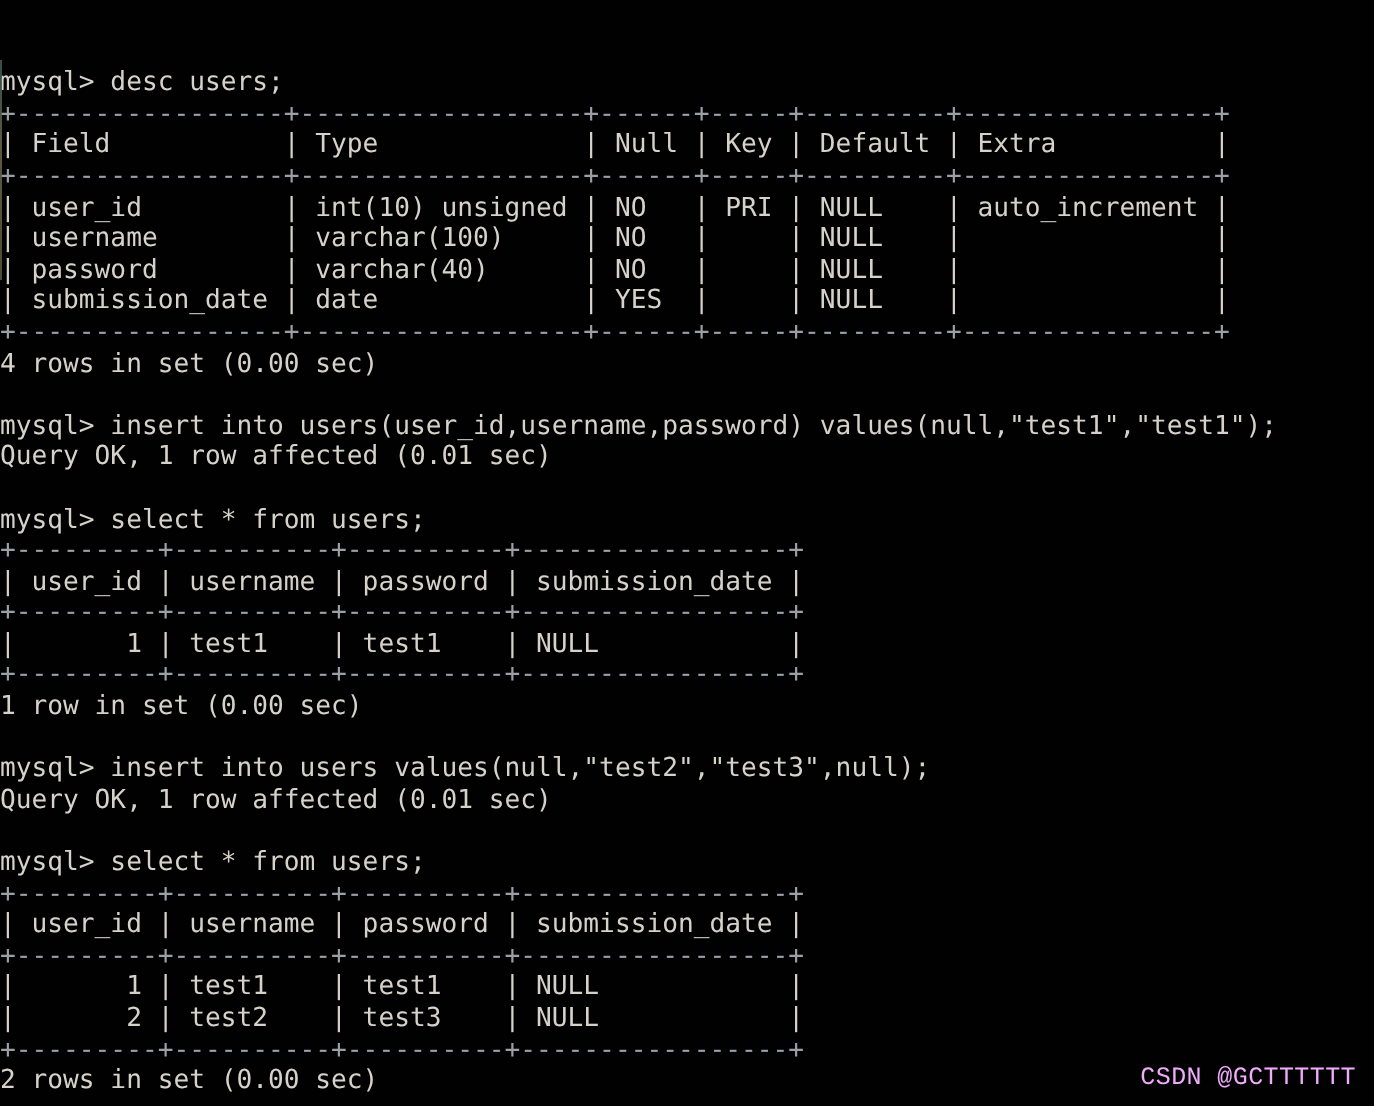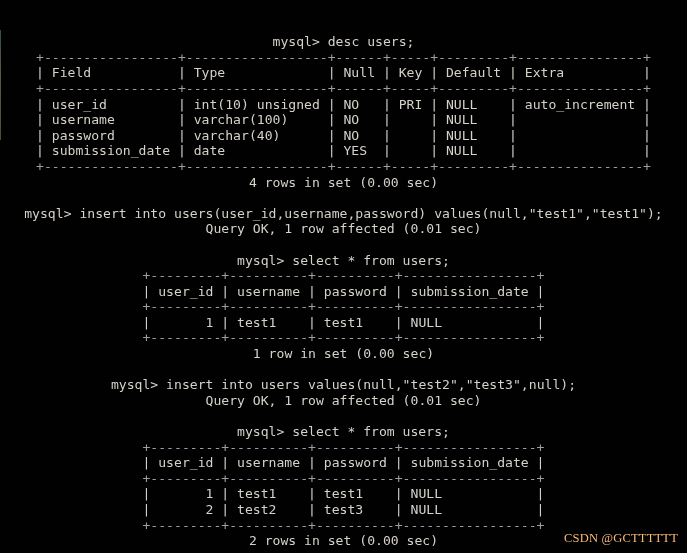--- a/index.html
+++ b/index.html
@@ -31,21 +31,20 @@
     padding-top: 3px;
     padding-left: 0px;
     box-sizing: border-box;
     overflow: hidden;
   }
 
   #terminal .line {
     white-space: pre;
     height: 15.6px;
     display: block;
-    text-align: center;
   }
 
   
   #terminal .rule {
     color: #9aa0a6;
   }
 
   
   #left-edge-artifact {
     position: absolute;
@@ -54,22 +53,22 @@
     width: 1px;
     height: 110px;
     background: linear-gradient(to bottom, #3c5a5a 0%, #6b6a4a 40%, #5a5a3a 100%);
     opacity: 0.85;
   }
 
   #watermark {
     position: absolute;
     right: 9px;
     bottom: 7px;
-    color: #fdba74;
-    font-family: Liberation Serif, serif;
+    color: #f0abfc;
+    font-family: Liberation Mono, monospace;
     font-size: 12.5px;
     letter-spacing: 0.2px;
     white-space: pre;
   }
 </style>
 </head>
 <body>
 
 <div id="terminal">
   <div id="terminal-output"><div class="line">mysql&gt; desc users;</div><div class="line rule">+-----------------+------------------+------+-----+---------+----------------+</div><div class="line">| Field           | Type             | Null | Key | Default | Extra          |</div><div class="line rule">+-----------------+------------------+------+-----+---------+----------------+</div><div class="line">| user_id         | int(10) unsigned | NO   | PRI | NULL    | auto_increment |</div><div class="line">| username        | varchar(100)     | NO   |     | NULL    |                |</div><div class="line">| password        | varchar(40)      | NO   |     | NULL    |                |</div><div class="line">| submission_date | date             | YES  |     | NULL    |                |</div><div class="line rule">+-----------------+------------------+------+-----+---------+----------------+</div><div class="line">4 rows in set (0.00 sec)</div><div class="line">&nbsp;</div><div class="line">mysql&gt; insert into users(user_id,username,password) values(null,"test1","test1");</div><div class="line">Query OK, 1 row affected (0.01 sec)</div><div class="line">&nbsp;</div><div class="line">mysql&gt; select * from users;</div><div class="line rule">+---------+----------+----------+-----------------+</div><div class="line">| user_id | username | password | submission_date |</div><div class="line rule">+---------+----------+----------+-----------------+</div><div class="line">|       1 | test1    | test1    | NULL            |</div><div class="line rule">+---------+----------+----------+-----------------+</div><div class="line">1 row in set (0.00 sec)</div><div class="line">&nbsp;</div><div class="line">mysql&gt; insert into users values(null,"test2","test3",null);</div><div class="line">Query OK, 1 row affected (0.01 sec)</div><div class="line">&nbsp;</div><div class="line">mysql&gt; select * from users;</div><div class="line rule">+---------+----------+----------+-----------------+</div><div class="line">| user_id | username | password | submission_date |</div><div class="line rule">+---------+----------+----------+-----------------+</div><div class="line">|       1 | test1    | test1    | NULL            |</div><div class="line">|       2 | test2    | test3    | NULL            |</div><div class="line rule">+---------+----------+----------+-----------------+</div><div class="line">2 rows in set (0.00 sec)</div></div>

